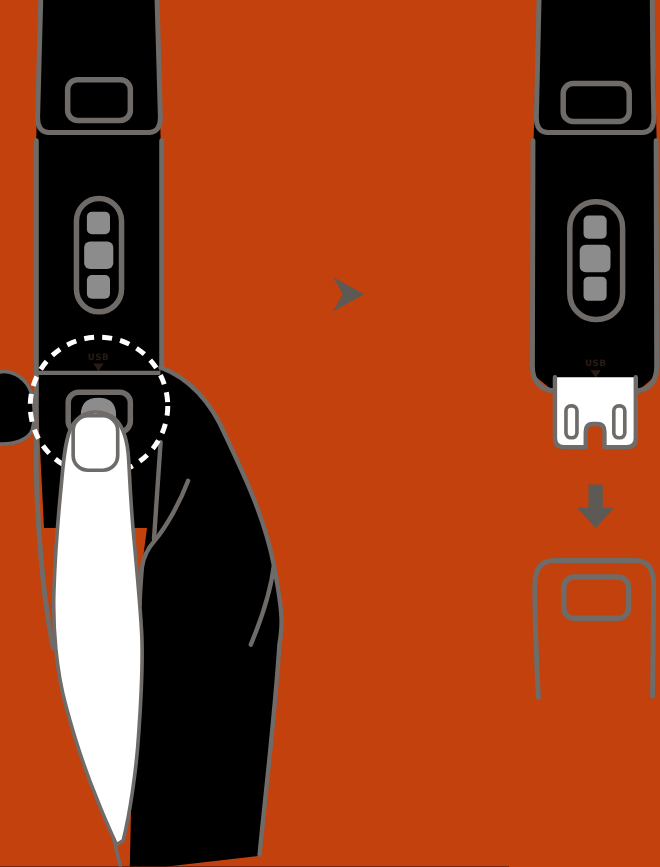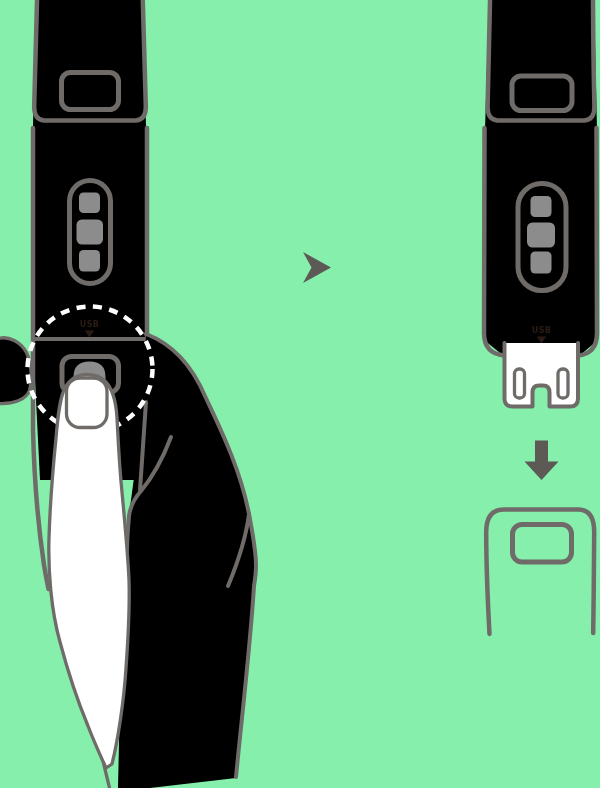--- a/index.html
+++ b/index.html
@@ -8,21 +8,21 @@
     background: #000000;
     width: 600px;
     height: 788px;
     overflow: hidden;
     font-family: "DejaVu Sans", sans-serif;
   }
   .stage {
     position: relative;
     width: 600px;
     height: 788px;
-    background: #86efac;
+    background: #c2410c;
   }
   svg { display: block; }
 
   
   .ln      { fill: none; stroke: #6f6b68; stroke-width: 4.5; stroke-linecap: round; stroke-linejoin: round; }
   .ln-mid  { fill: none; stroke: #6f6b68; stroke-width: 5;   stroke-linecap: round; stroke-linejoin: round; }
   .ln-thin { fill: none; stroke: #6f6b68; stroke-width: 3.3; stroke-linecap: round; stroke-linejoin: round; }
   .fill-black { fill: #000000; stroke: none; }
   .fill-gray  { fill: #8c8c8c; stroke: none; }
   .white-fill { fill: #ffffff; }

